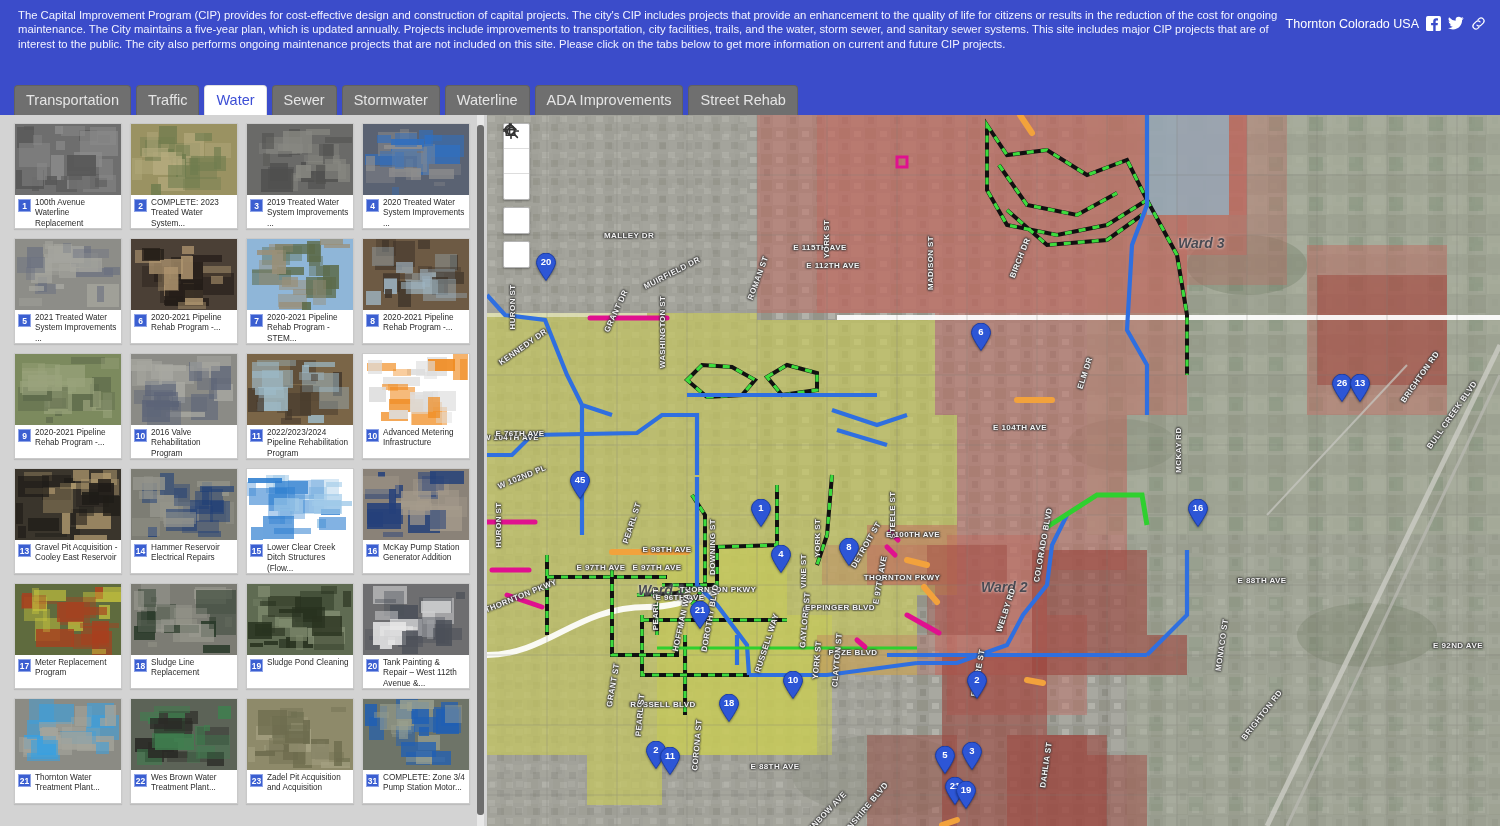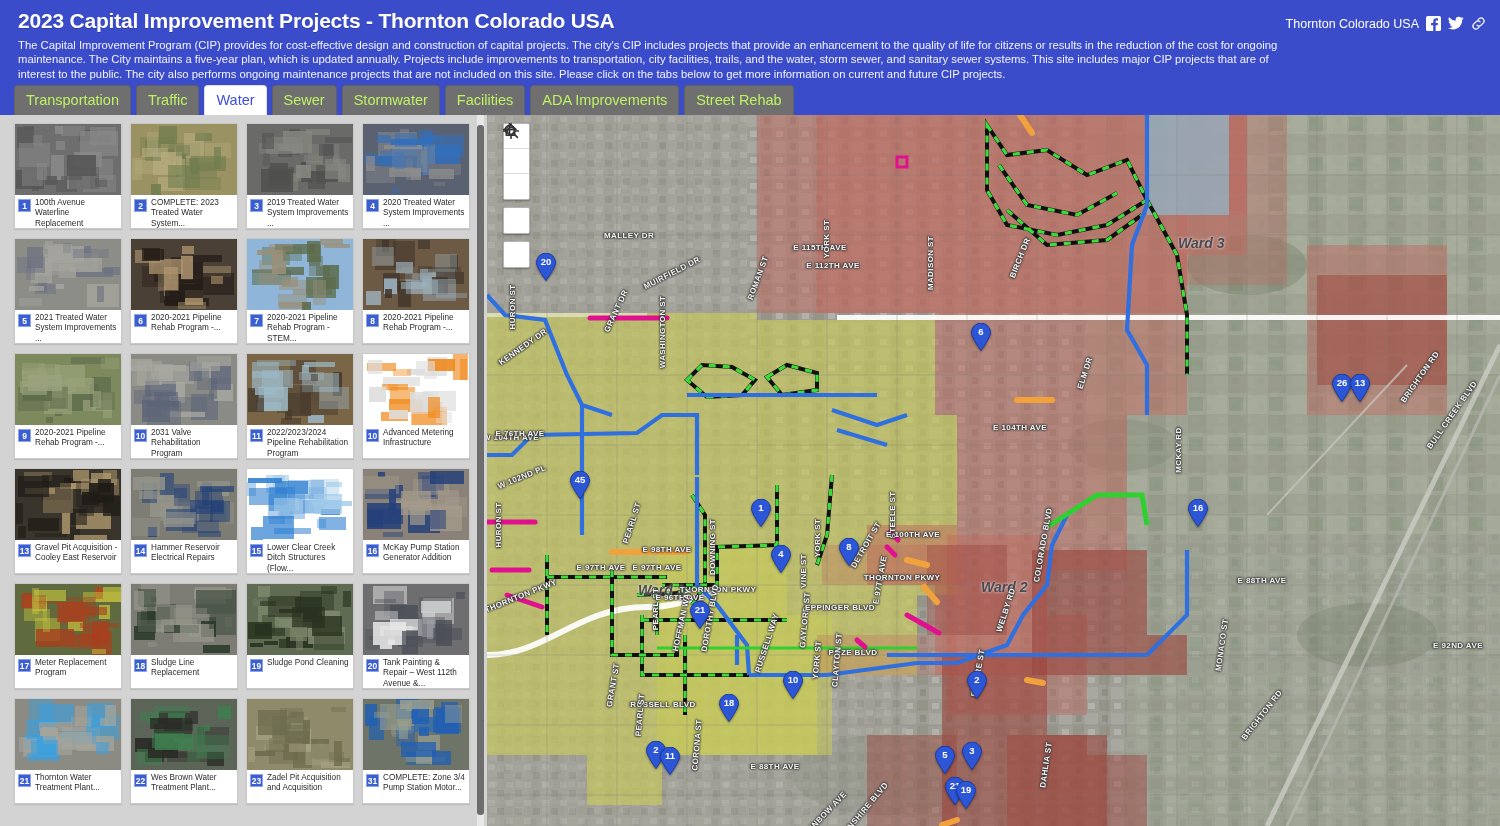--- a/index.html
+++ b/index.html
@@ -34,21 +34,21 @@
   .header-desc {
     font-size: 11.3px; line-height: 14.4px; margin: 0 0 6px 4px;
     max-width: 1290px; color: #f2f3ff;
   }
   
   .tabs {
     position: absolute; left: 14px; bottom: 0;
     display: flex; align-items: flex-end; gap: 5px;
   }
   .tab {
-    background: #6f6f6f; color: #bef264;
+    background: #6f6f6f; color: #e5e5e5;
     font-size: 14.5px; line-height: 1;
     padding: 7px 11px 8px 11px;
     border-radius: 4px 4px 0 0;
     cursor: pointer; white-space: nowrap;
     border: 1px solid rgba(0,0,0,.12); border-bottom: none;
   }
   .tab.active { background: #ffffff; color: #3d4fd6; }
 
   
   .content { position: absolute; left: 0; top: 115px; width: 1500px; height: 711px; }
@@ -153,30 +153,29 @@
           </svg>
       </span>
       <span class="social-icon">
         <svg width="15" height="15" viewBox="0 0 16 16">
             <path d="M6.3 9.7a3.2 3.2 0 0 0 4.5 0l2.4-2.4a3.2 3.2 0 0 0-4.5-4.5L7.4 4.1" fill="none" stroke="#fff" stroke-width="1.3" stroke-linecap="round"></path>
             <path d="M9.7 6.3a3.2 3.2 0 0 0-4.5 0L2.8 8.7a3.2 3.2 0 0 0 4.5 4.5l1.3-1.3" fill="none" stroke="#fff" stroke-width="1.3" stroke-linecap="round"></path>
           </svg>
       </span>
     </div>
 
-    <h1 class="header-title">2023 Capital Improvement Projects - Thornton Colorado USA</h1>
     <p class="header-desc">The Capital Improvement Program (CIP) provides for cost-effective design and construction of capital projects. The city's CIP includes projects that provide an enhancement to the quality of life for citizens or results in the reduction of the cost for ongoing maintenance. The City maintains a five-year plan, which is updated annually. Projects include improvements to transportation, city facilities, trails, and the water, storm sewer, and sanitary sewer systems. This site includes major CIP projects that are of interest to the public. The city also performs ongoing maintenance projects that are not included on this site. Please click on the tabs below to get more information on current and future CIP projects.</p>
 
     <div class="tabs" id="tab-bar">
         <div class="tab">Transportation</div>
         <div class="tab">Traffic</div>
         <div class="tab active">Water</div>
         <div class="tab">Sewer</div>
         <div class="tab">Stormwater</div>
-        <div class="tab">Facilities</div>
+        <div class="tab">Waterline</div>
         <div class="tab">ADA Improvements</div>
         <div class="tab">Street Rehab</div>
       </div>
   </div>
 
   <div class="content">
 
     <div class="gallery-wrap">
       <div class="gallery" id="gallery">
           <div class="card">
@@ -519,21 +518,21 @@
               <div class="ph" style="left:59px;top:8px;width:30px;height:9px;right:auto;bottom:auto;background:#a9a9a2;opacity:0.56"></div>
               <div class="ph" style="left:3px;top:36px;width:39px;height:14px;right:auto;bottom:auto;background:#5c6478;opacity:0.42"></div>
               <div class="ph" style="left:6px;top:7px;width:25px;height:24px;right:auto;bottom:auto;background:#a9a9a2;opacity:0.52"></div>
               <div class="ph" style="left:16px;top:47px;width:34px;height:24px;right:auto;bottom:auto;background:#5c6478;opacity:0.48"></div>
               <div class="ph" style="left:78px;top:24px;width:8px;height:21px;right:auto;bottom:auto;background:#5c6478;opacity:0.51"></div>
               <div class="ph" style="left:11px;top:46px;width:28px;height:22px;right:auto;bottom:auto;background:#5c6478;opacity:0.77"></div>
               <div class="ph" style="left:41px;top:43px;width:35px;height:14px;right:auto;bottom:auto;background:#5c6478;opacity:0.36"></div>
             </div>
             <div class="card-cap">
               <div class="card-num">10</div>
-              <div class="card-txt">2031 Valve Rehabilitation Program</div>
+              <div class="card-txt">2016 Valve Rehabilitation Program</div>
             </div>
           </div>
           <div class="card">
             <div class="card-img">
               <div class="ph" style="background:#7a6547"></div>
               <div class="ph" style="left:43px;top:6px;width:26px;height:24px;right:auto;bottom:auto;background:#45392c;opacity:0.49"></div>
               <div class="ph" style="left:30px;top:46px;width:8px;height:13px;right:auto;bottom:auto;background:#45392c;opacity:0.41"></div>
               <div class="ph" style="left:5px;top:17px;width:31px;height:19px;right:auto;bottom:auto;background:#9dbac8;opacity:0.68"></div>
               <div class="ph" style="left:10px;top:6px;width:39px;height:6px;right:auto;bottom:auto;background:#9dbac8;opacity:0.41"></div>
               <div class="ph" style="left:86px;top:18px;width:9px;height:24px;right:auto;bottom:auto;background:#45392c;opacity:0.86"></div>

